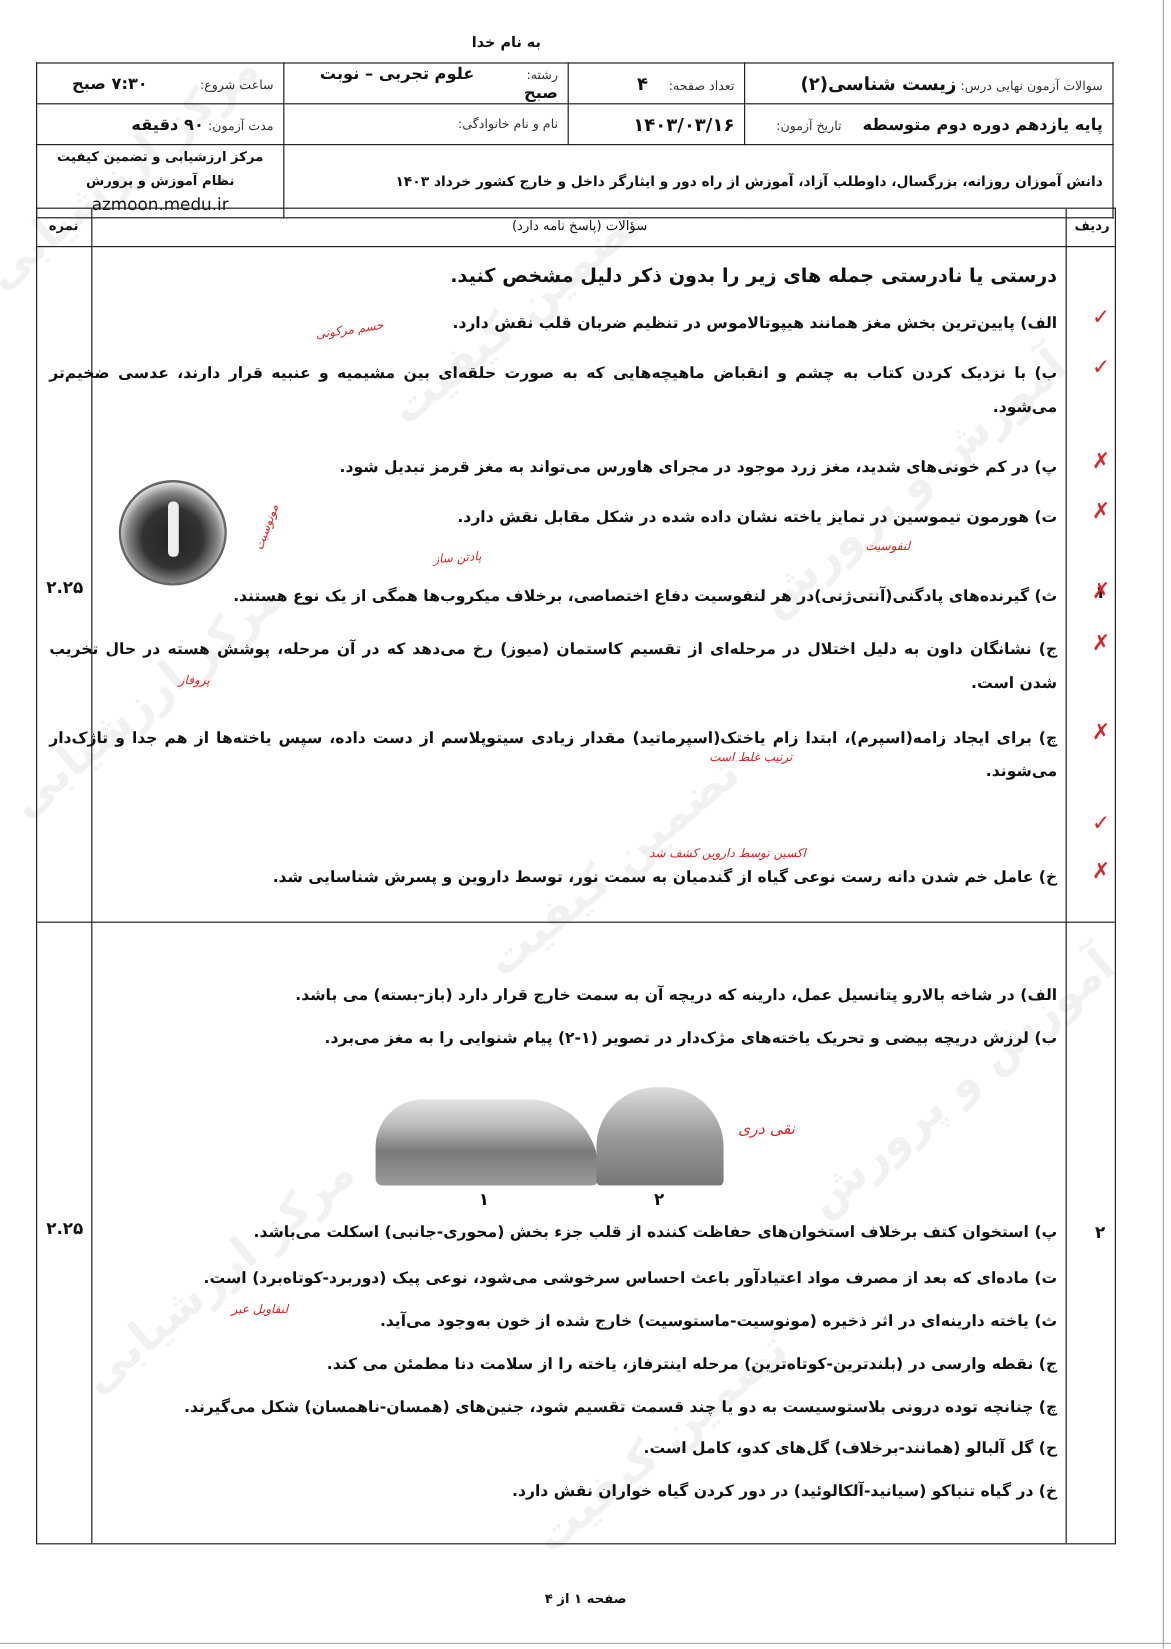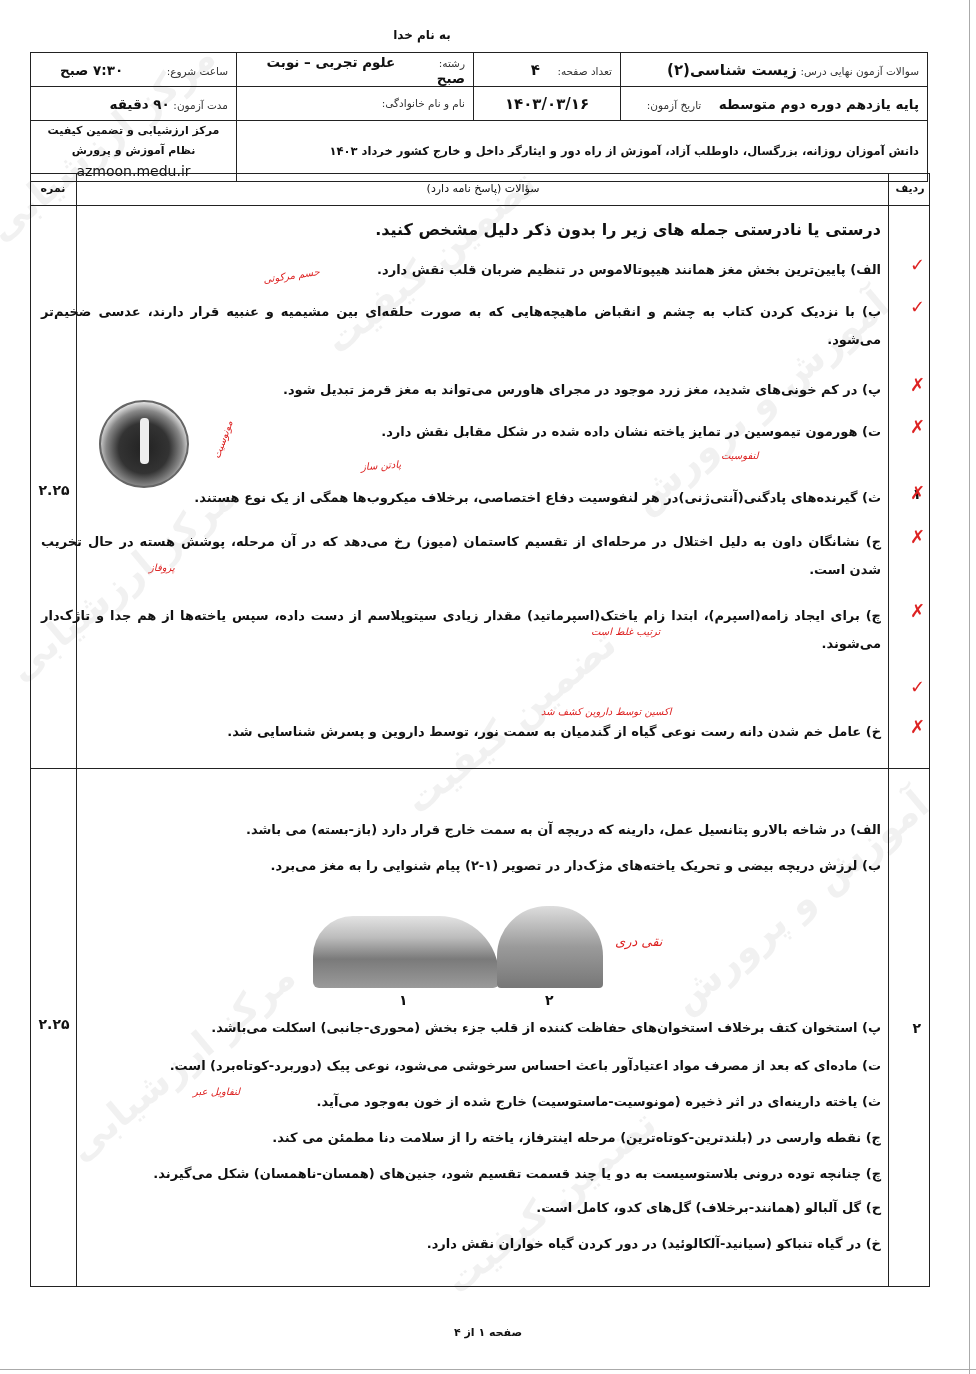--- a/index.html
+++ b/index.html
@@ -75,21 +75,21 @@
       <td>
         <span class="lbl">ساعت شروع:</span>
         <span class="val" style="margin-right:40px;">۷:۳۰ صبح</span>
       </td>
     </tr>
     <tr>
       <td>
         <span class="val">پایه یازدهم دوره دوم متوسطه</span>
         <span class="lbl" style="margin-right:14px;">تاریخ آزمون:</span>
       </td>
-      <td colspan="1" style="text-align:center;">
+      <td colspan="1" style="text-align:right;">
         <span class="val" style="font-size:15px;">۱۴۰۳/۰۳/۱۶</span>
       </td>
       <td>
         <span class="lbl">نام و نام خانوادگی:</span>
         <span></span>
       </td>
       <td>
         <span class="lbl">مدت آزمون:</span>
         <span class="val" style="">۹۰ دقیقه</span>
       </td>

